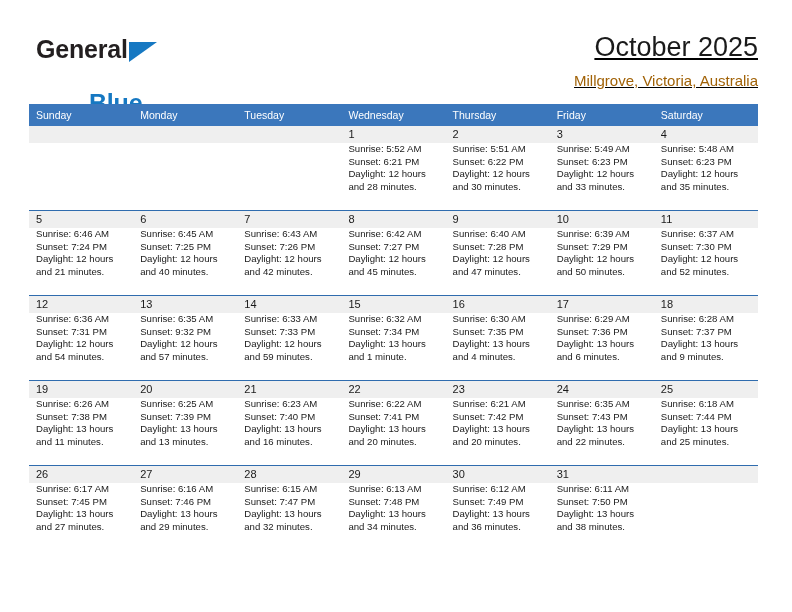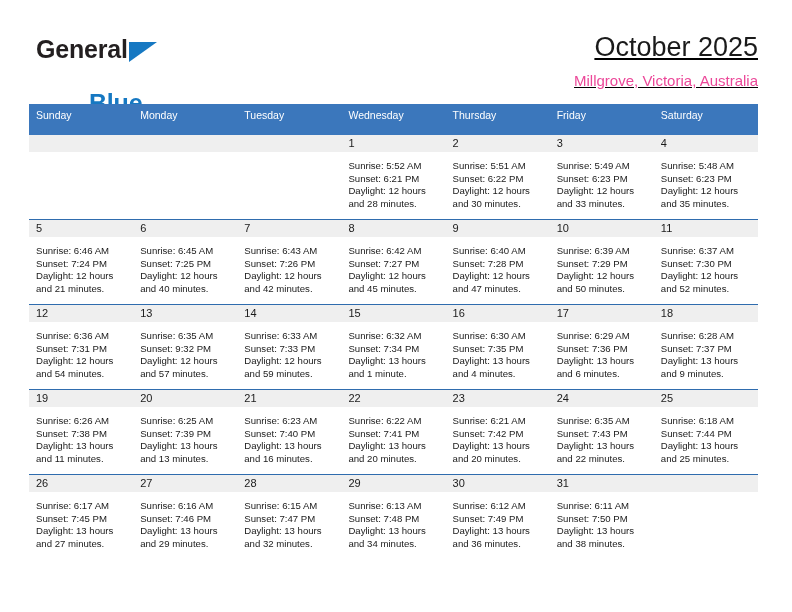--- a/index.html
+++ b/index.html
@@ -72,42 +72,42 @@
   }
   .cal-title {
     font-size: 27px;
     color: #1a1a1a;
     line-height: 34px;
     font-weight: normal;
     margin: 0;
   }
   .cal-subtitle {
     font-size: 15px;
-    color: #ec4899;
+    color: #a16207;
     line-height: 22px;
     margin: 6px 0 0 0;
     font-weight: normal;
   }
 
   
   .calendar {
     position: absolute;
     left: 29px;
     top: 104px;
     width: 729px;
     border-collapse: collapse;
     table-layout: fixed;
   }
   .calendar th {
     background: #3b77bc;
     color: #ffffff;
     font-size: 10.5px;
     font-weight: normal;
     text-align: left;
-    padding: 5px 0 14px 7px;
+    padding: 5px 0 5px 7px;
     height: 11px;
     line-height: 12px;
     border: none;
   }
   .calendar td {
     vertical-align: top;
     padding: 0;
     border: none;
     border-top: 1.3px solid #2f6cae;
     height: 84px;
@@ -118,21 +118,21 @@
   }
   .daynum-strip {
     background: #efefef;
     height: 17px;
     line-height: 17px;
     padding-left: 7px;
     font-size: 11px;
     color: #1a1a1a;
   }
   .cell-body {
-    padding: 8px 6px 0 7px;
+    padding: 0 6px 0 7px;
     font-size: 9.6px;
     line-height: 12.6px;
     color: #1a1a1a;
   }
   .cell-body div {
     white-space: nowrap;
   }
   td.empty .daynum-strip {
     background: #efefef;
   }

